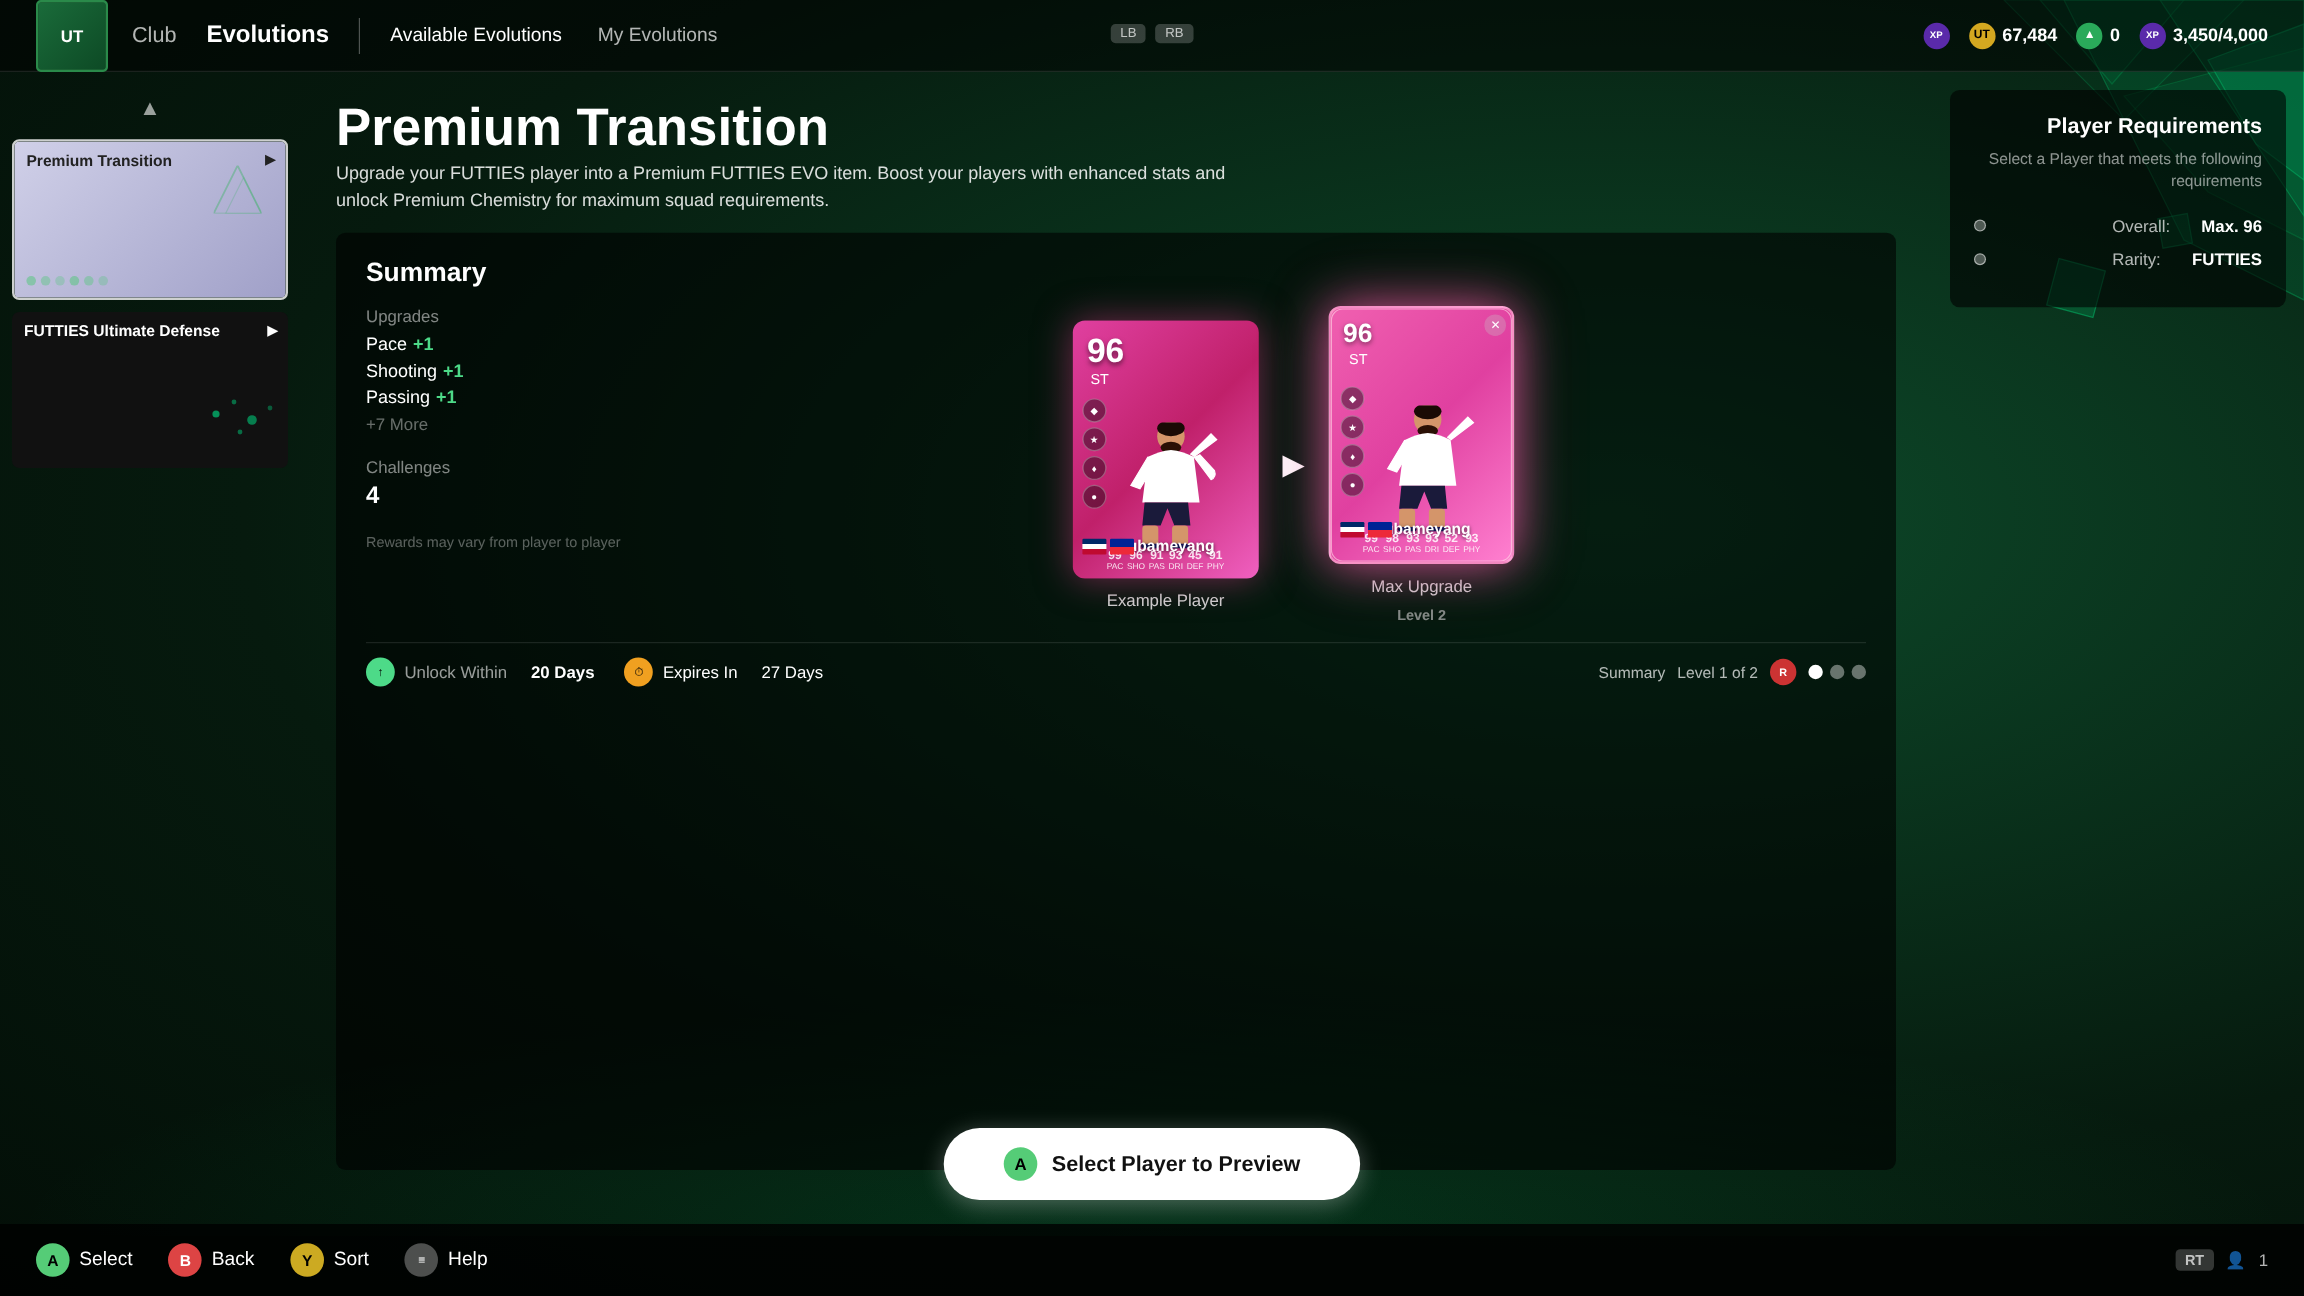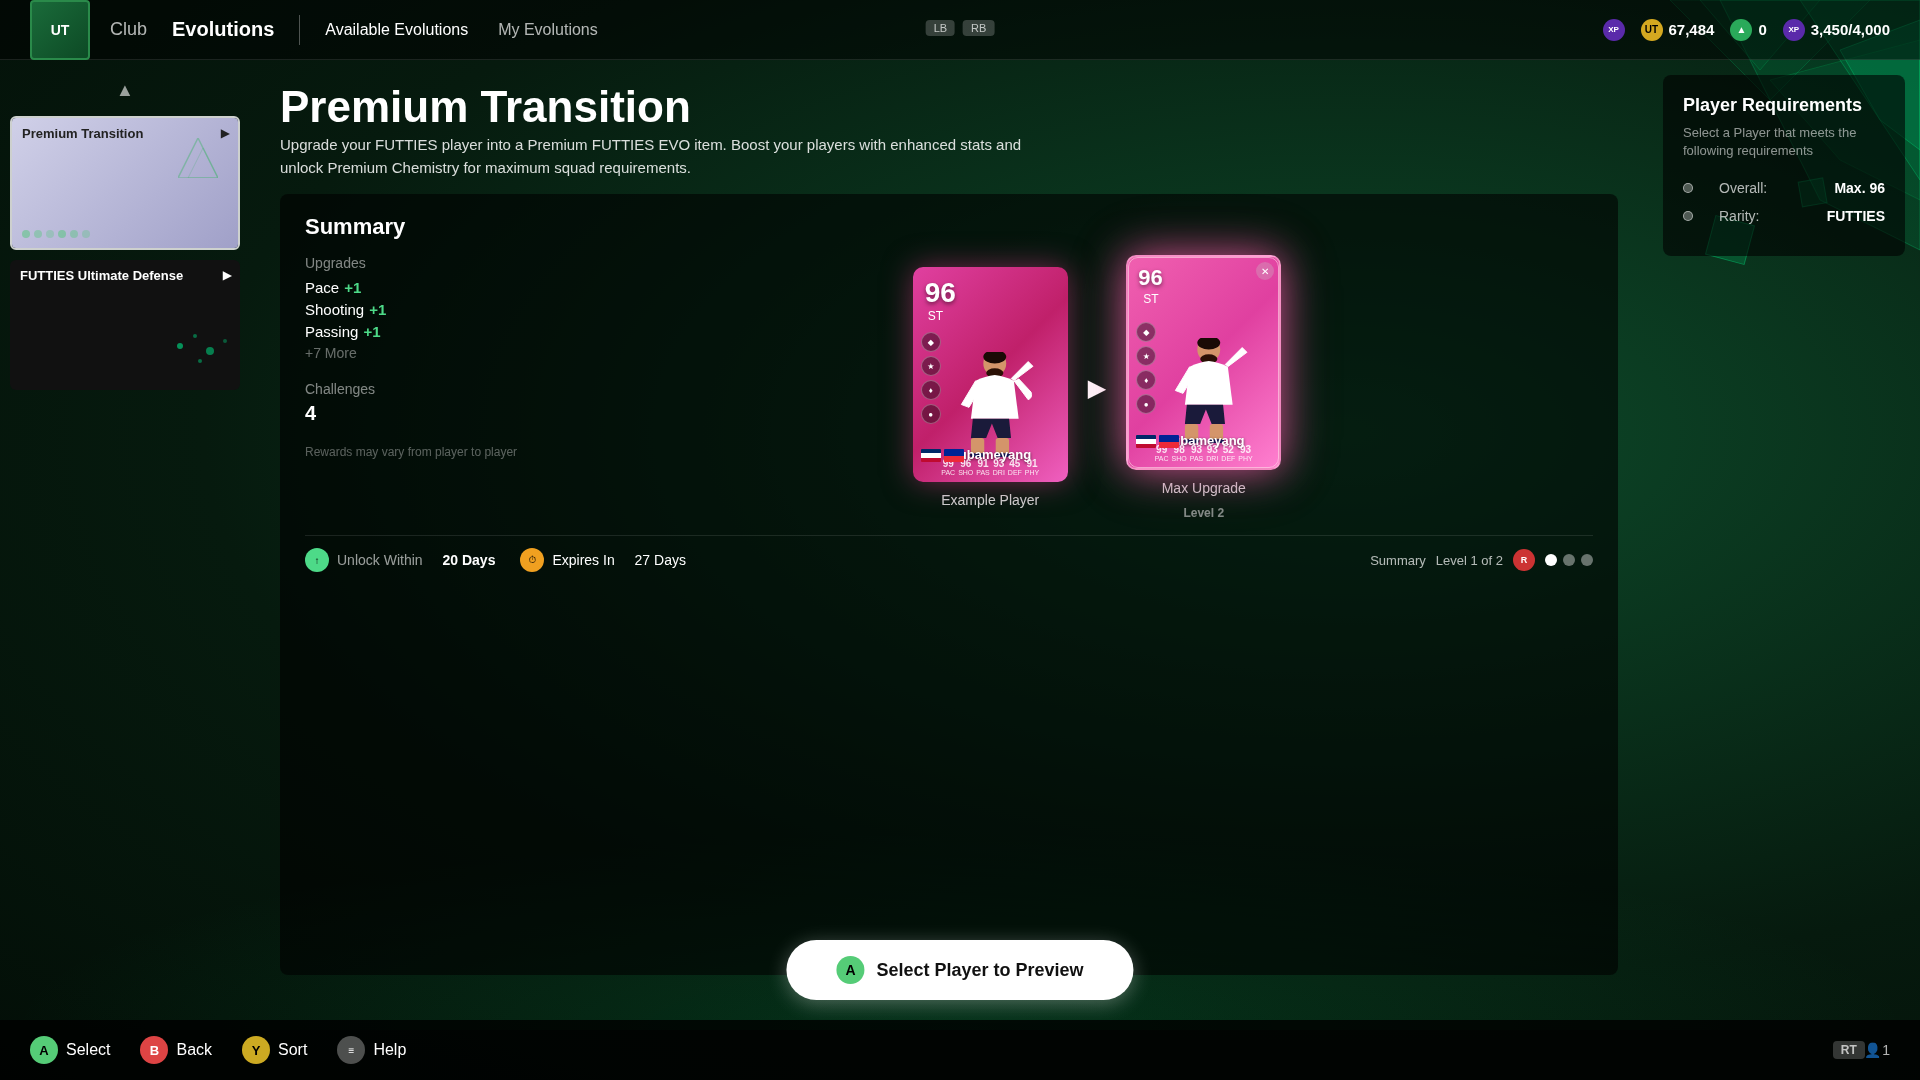--- a/index.html
+++ b/index.html
@@ -464,28 +464,29 @@
       display: flex;
       align-items: center;
       justify-content: center;
       font-size: 9px;
       font-weight: 900;
       color: white;
     }
 
     
     .requirements-panel {
-      width: 242px;
+      width: 280px;
       flex-shrink: 0;
       background: rgba(0,0,0,0.6);
       border-radius: 8px;
       padding: 20px;
       margin: 0 15px;
       align-self: flex-start;
       margin-top: 15px;
+      text-align: right;
     }
     .req-title {
       font-size: 18px;
       font-weight: 700;
       margin-bottom: 8px;
     }
     .req-subtitle {
       font-size: 13px;
       color: rgba(255,255,255,0.55);
       margin-bottom: 20px;
@@ -541,20 +542,21 @@
       font-weight: 700;
     }
     .btn-a { background: #55cc77; color: #000; }
     .btn-b { background: #dd4444; color: #fff; }
     .btn-y { background: #ccaa22; color: #000; }
     .btn-menu { background: rgba(255,255,255,0.3); color: #fff; font-size: 10px; }
     .bottom-spacer { flex: 1; }
     .bottom-right {
       display: flex;
       align-items: center;
+      gap: 10px;
       font-size: 14px;
       color: rgba(255,255,255,0.7);
     }
     .rt-badge {
       background: rgba(255,255,255,0.2);
       border-radius: 4px;
       padding: 2px 8px;
       font-size: 12px;
       font-weight: 700;
     }

